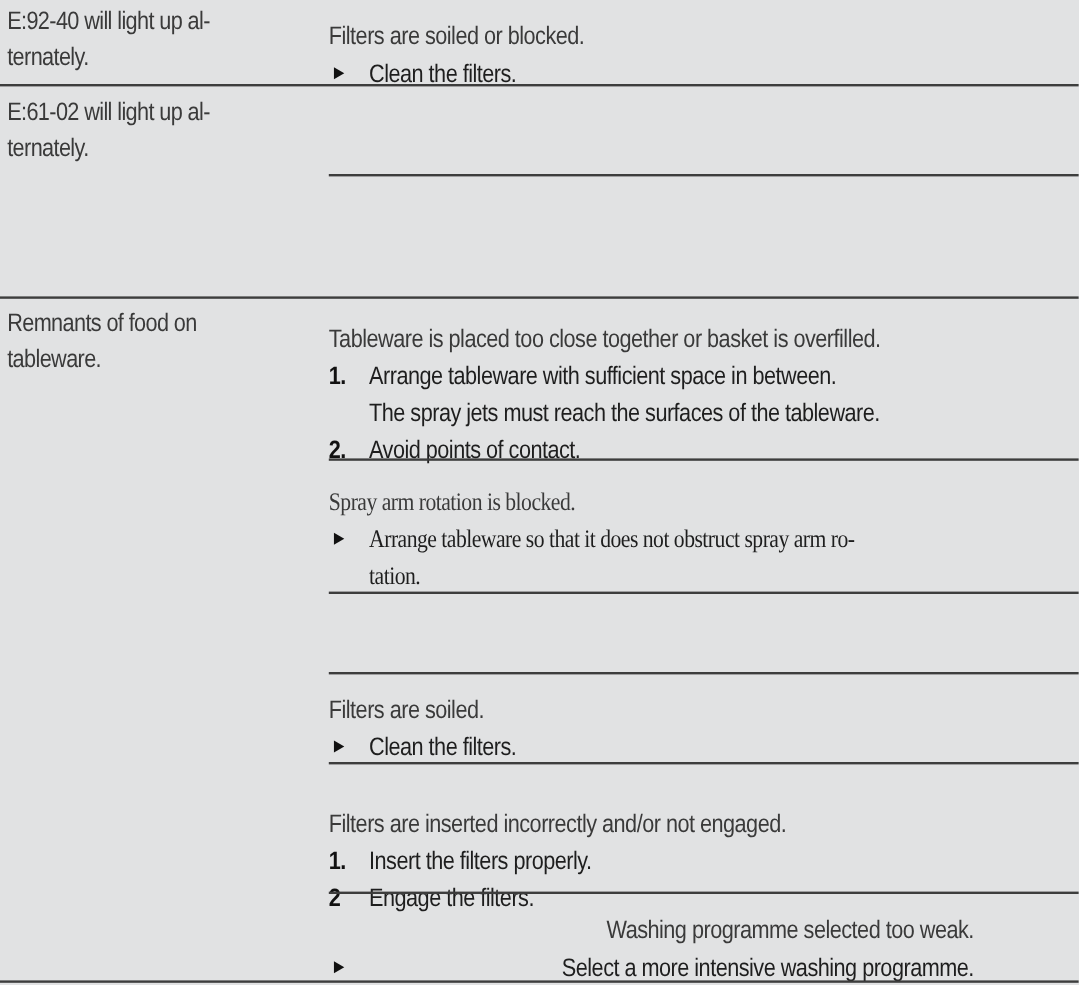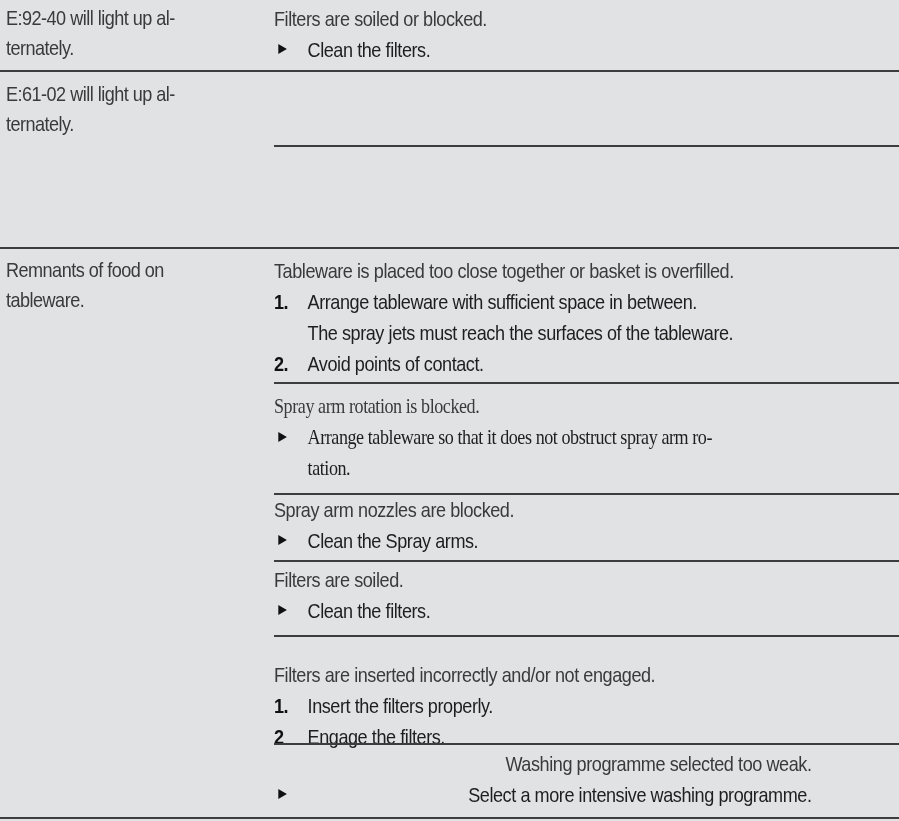--- a/index.html
+++ b/index.html
@@ -10,21 +10,21 @@
     color: #2b2b2b;
     position: relative;
   }
   .page { position: absolute; left: 0; top: 0; width: 899px; height: 598px; }
   .cause-col {
     position: absolute; left: 6px; width: 250px;
     font-size: 21px; line-height: 30px; letter-spacing: -0.6px;
     color: #3a3a3a;
     transform: scaleX(0.86); transform-origin: left top;
   }
-  .sol-block { position: absolute; left: 274px; width: 625px; }
+  .sol-block { position: absolute; left: 274px; width: 625px; margin-top: 12px; }
   .line { position: absolute; height: 2px; background: #3d3d3d; }
   .full { left: 0; width: 899px; }
   .right { left: 274px; width: 625px; }
   .txt {
     font-size: 21px; line-height: 31px; letter-spacing: -0.5px;
     white-space: nowrap;
     transform: scaleX(0.86); transform-origin: left top;
   }
   .cause { color: #3a3a3a; }
   .step { position: relative; padding-left: 39px; color: #1e1e1e; }
@@ -88,27 +88,20 @@
   <div class="sol-block" style="top:391px;font-family:Liberation Serif, serif;">
     <div class="txt cause">Spray arm rotation is blocked.</div>
     <div class="txt step">
       <span class="tri"></span>
       <span>Arrange tableware so that it does not obstruct spray arm ro-</span>
     </div>
     <div class="txt cont">tation.</div>
   </div>
   <div class="line right" style="top:493px;"></div>
 
-  <div class="sol-block" style="top:494px;">
-    <div class="txt cause">Spray arm nozzles are blocked.</div>
-    <div class="txt step">
-      <span class="tri"></span>
-      <span>Clean the Spray arms.</span>
-    </div>
-  </div>
   <div class="line right" style="top:560px;"></div>
 
   <div class="sol-block" style="top:564px;">
     <div class="txt cause">Filters are soiled.</div>
     <div class="txt step">
       <span class="tri"></span>
       <span>Clean the filters.</span>
     </div>
   </div>
   <div class="line right" style="top:635px;"></div>

